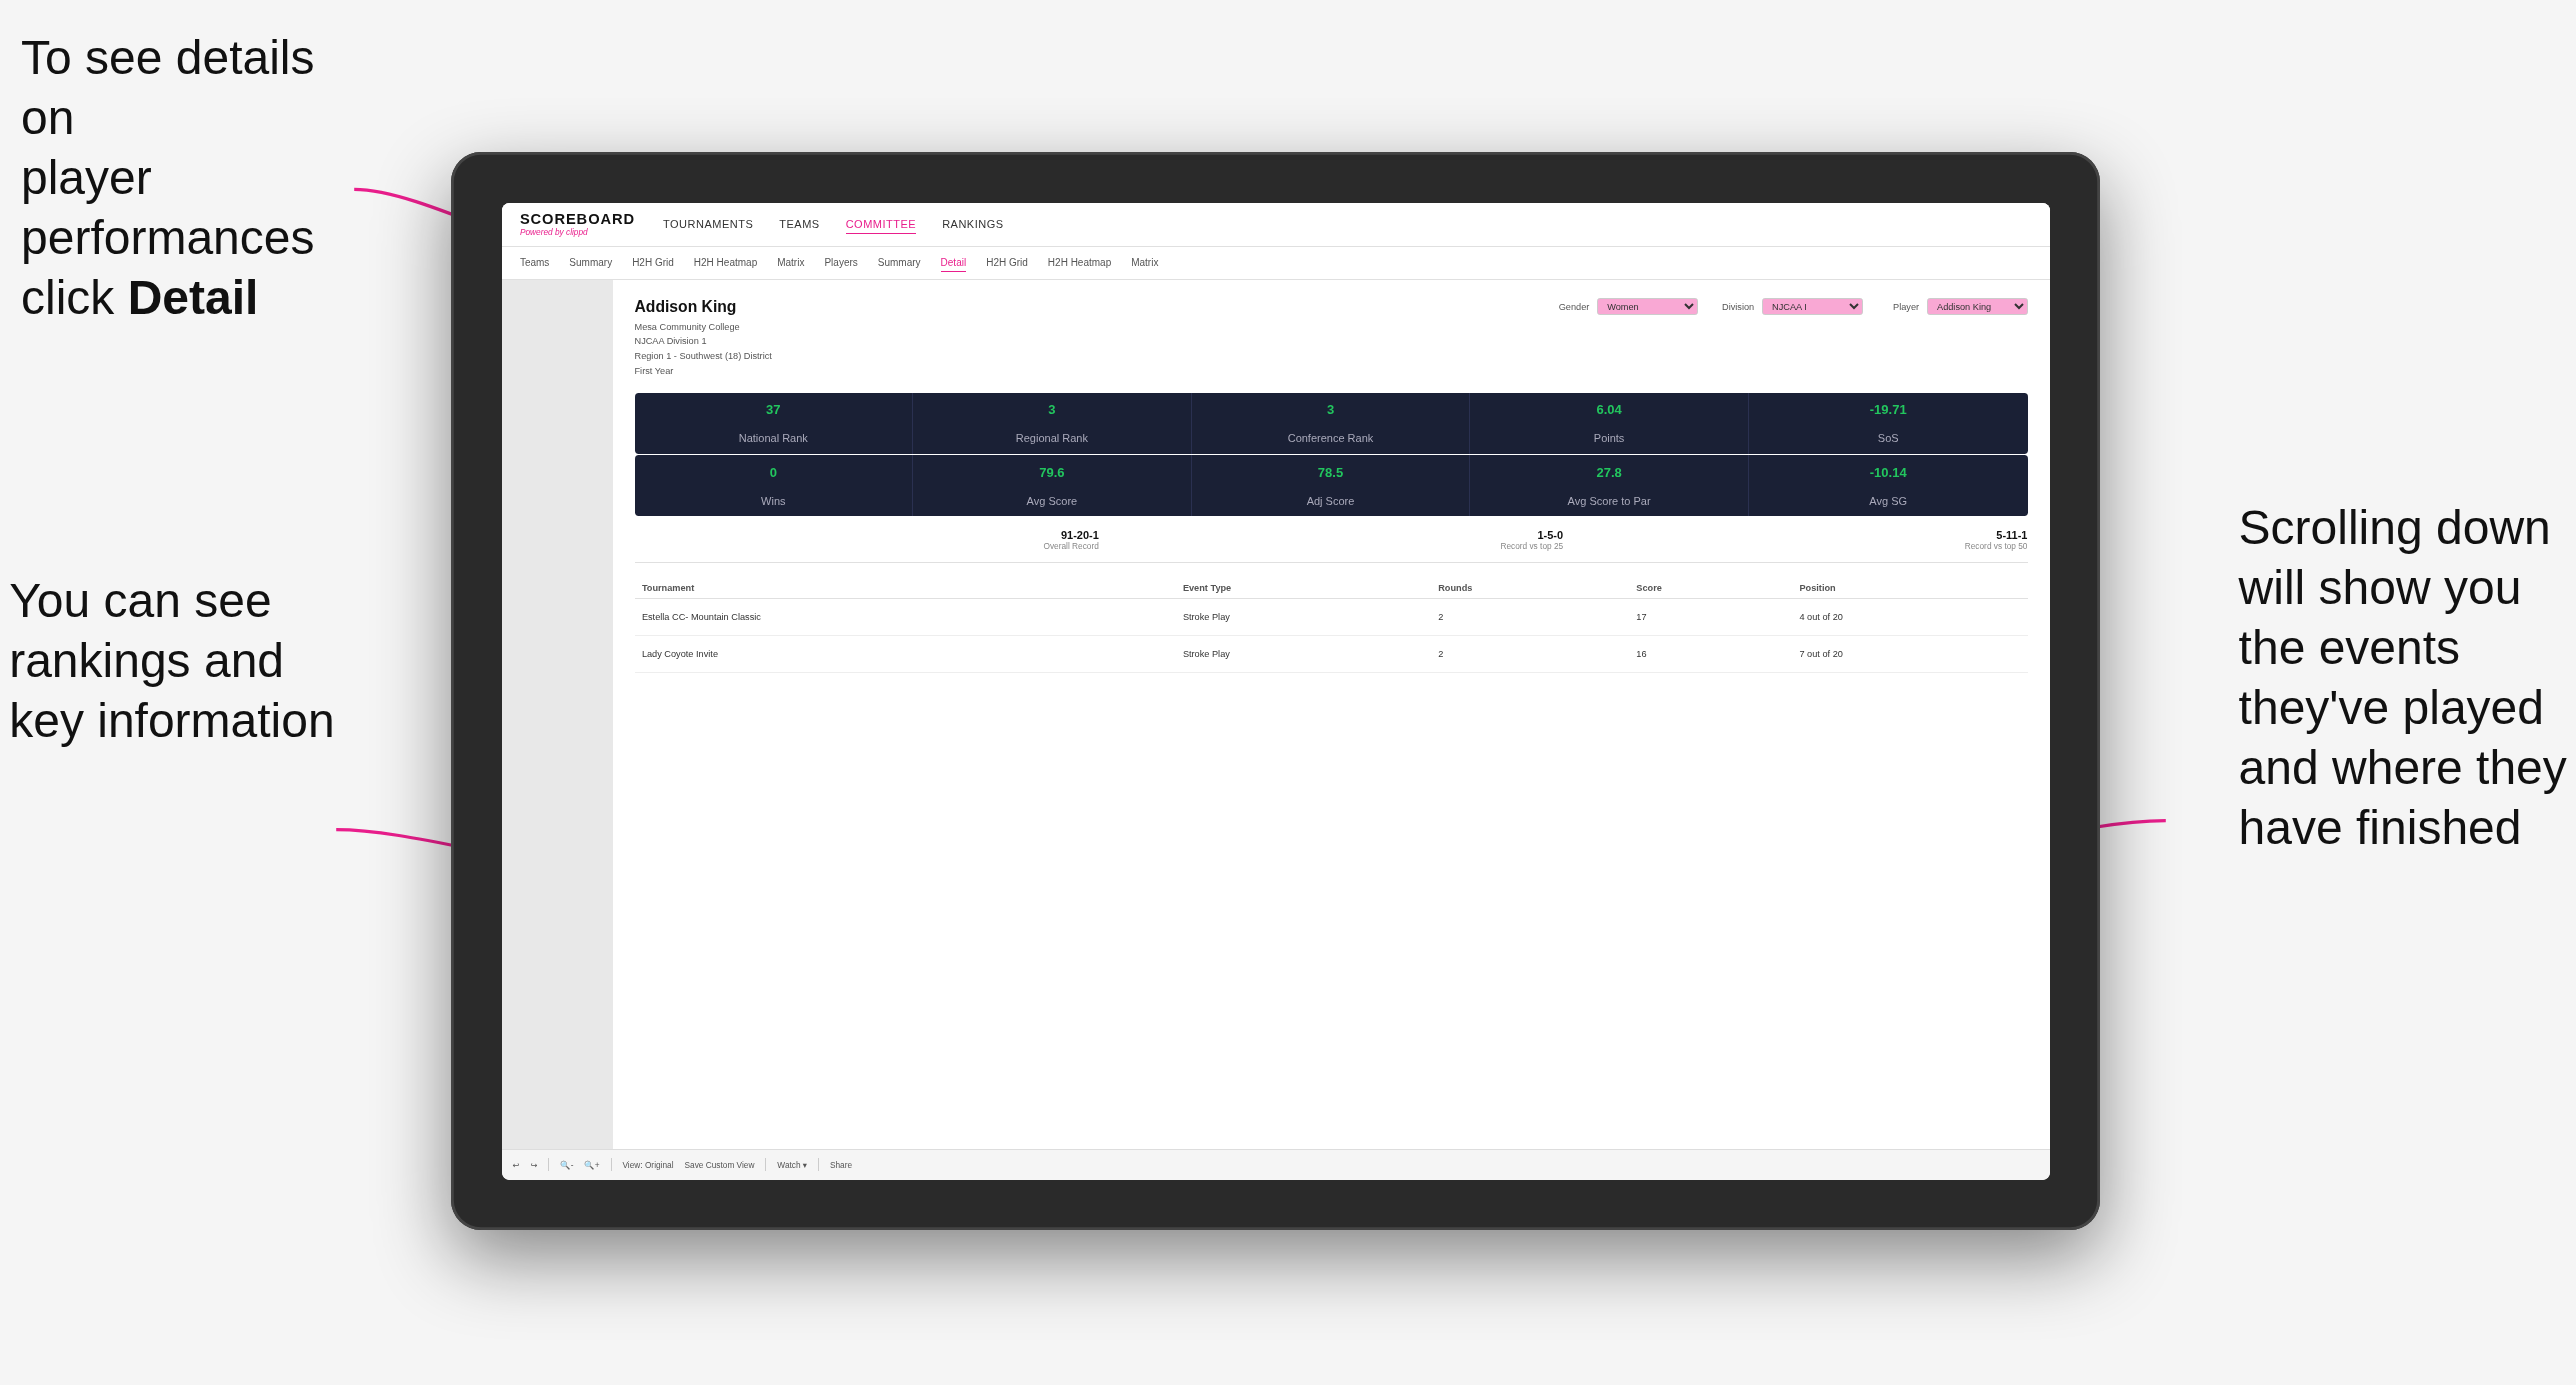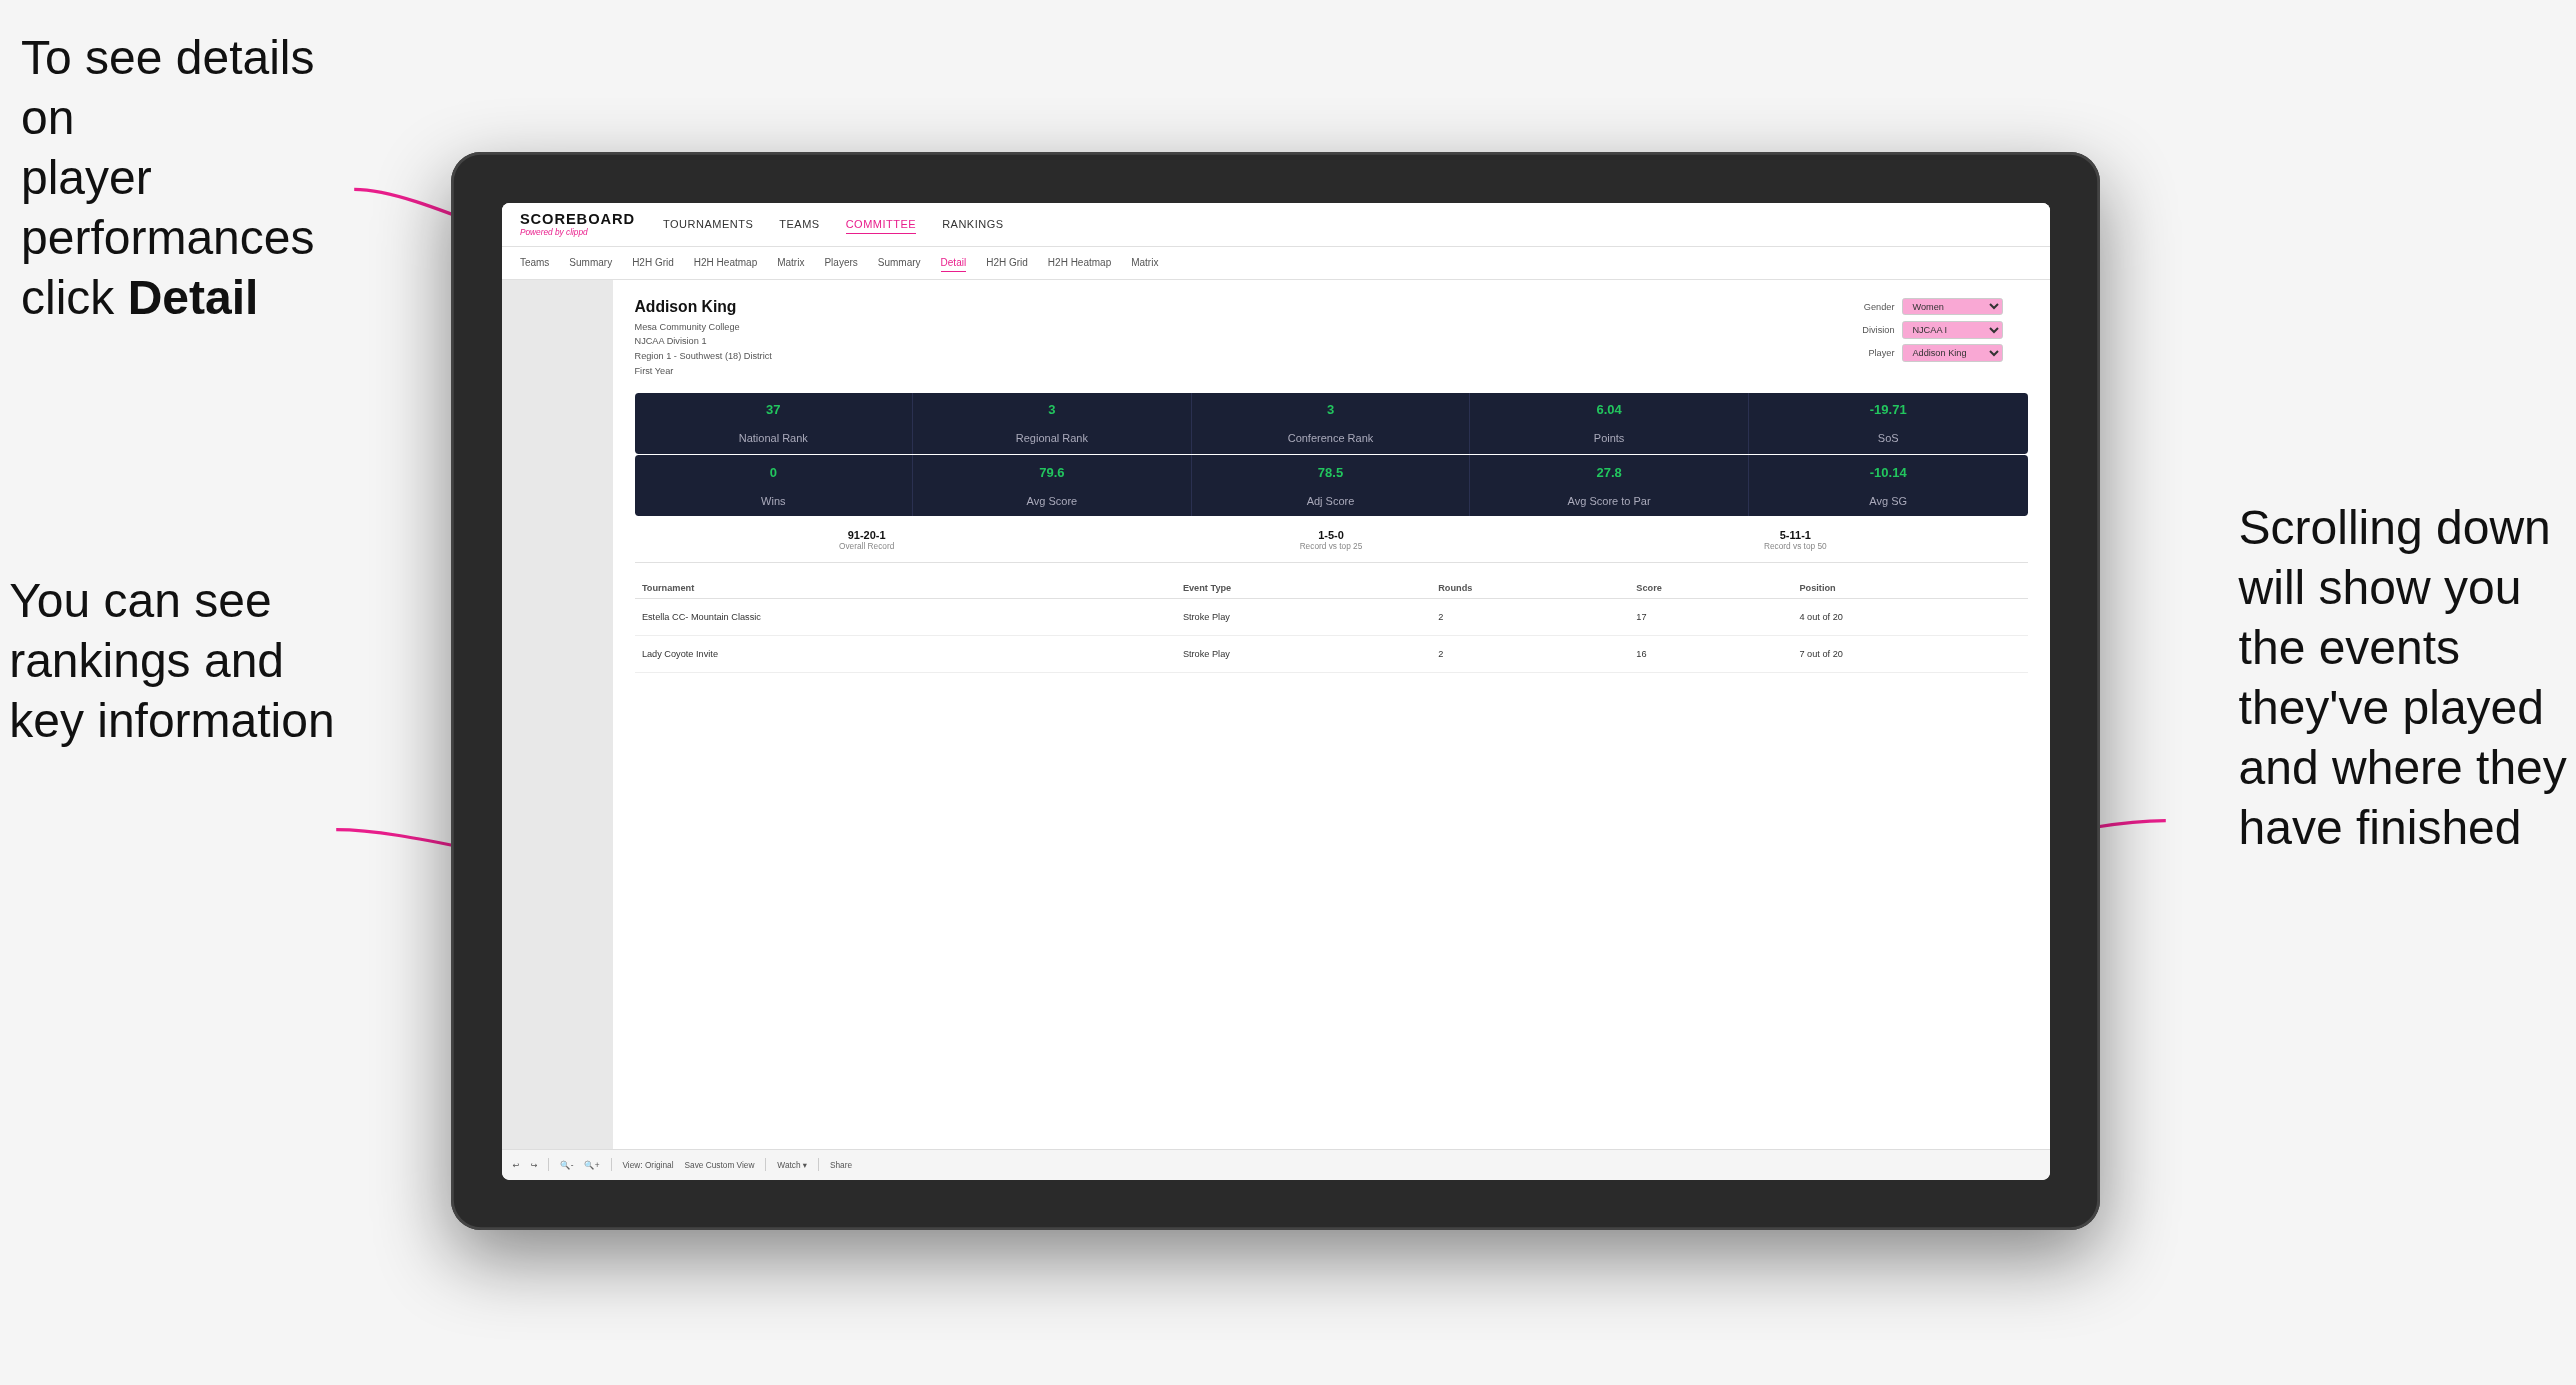--- a/index.html
+++ b/index.html
@@ -171,21 +171,21 @@
       color: #111;
       margin-bottom: 3.7px;
     }
     .player-info p {
       font-size: 9.2px;
       color: #555;
       line-height: 1.6;
     }
     .player-controls {
       display: flex;
-      flex-direction: column;
+      flex-direction: row;
       gap: 5.5px;
       min-width: 184px;
     }
     .control-row {
       display: flex;
       align-items: center;
       gap: 7.4px;
       font-size: 9.2px;
       color: #555;
     }
@@ -244,21 +244,21 @@
     
     .records-row {
       display: flex;
       gap: 0;
       margin-bottom: 14.7px;
       border-bottom: 0.9px solid #e0e0e0;
       padding-bottom: 11px;
     }
     .record-cell {
       flex: 1;
-      text-align: center;
+      text-align: right;
     }
     .record-value {
       font-size: 11px;
       font-weight: 600;
       color: #111;
       display: block;
     }
     .record-label {
       font-size: 8.3px;
       color: #888;

